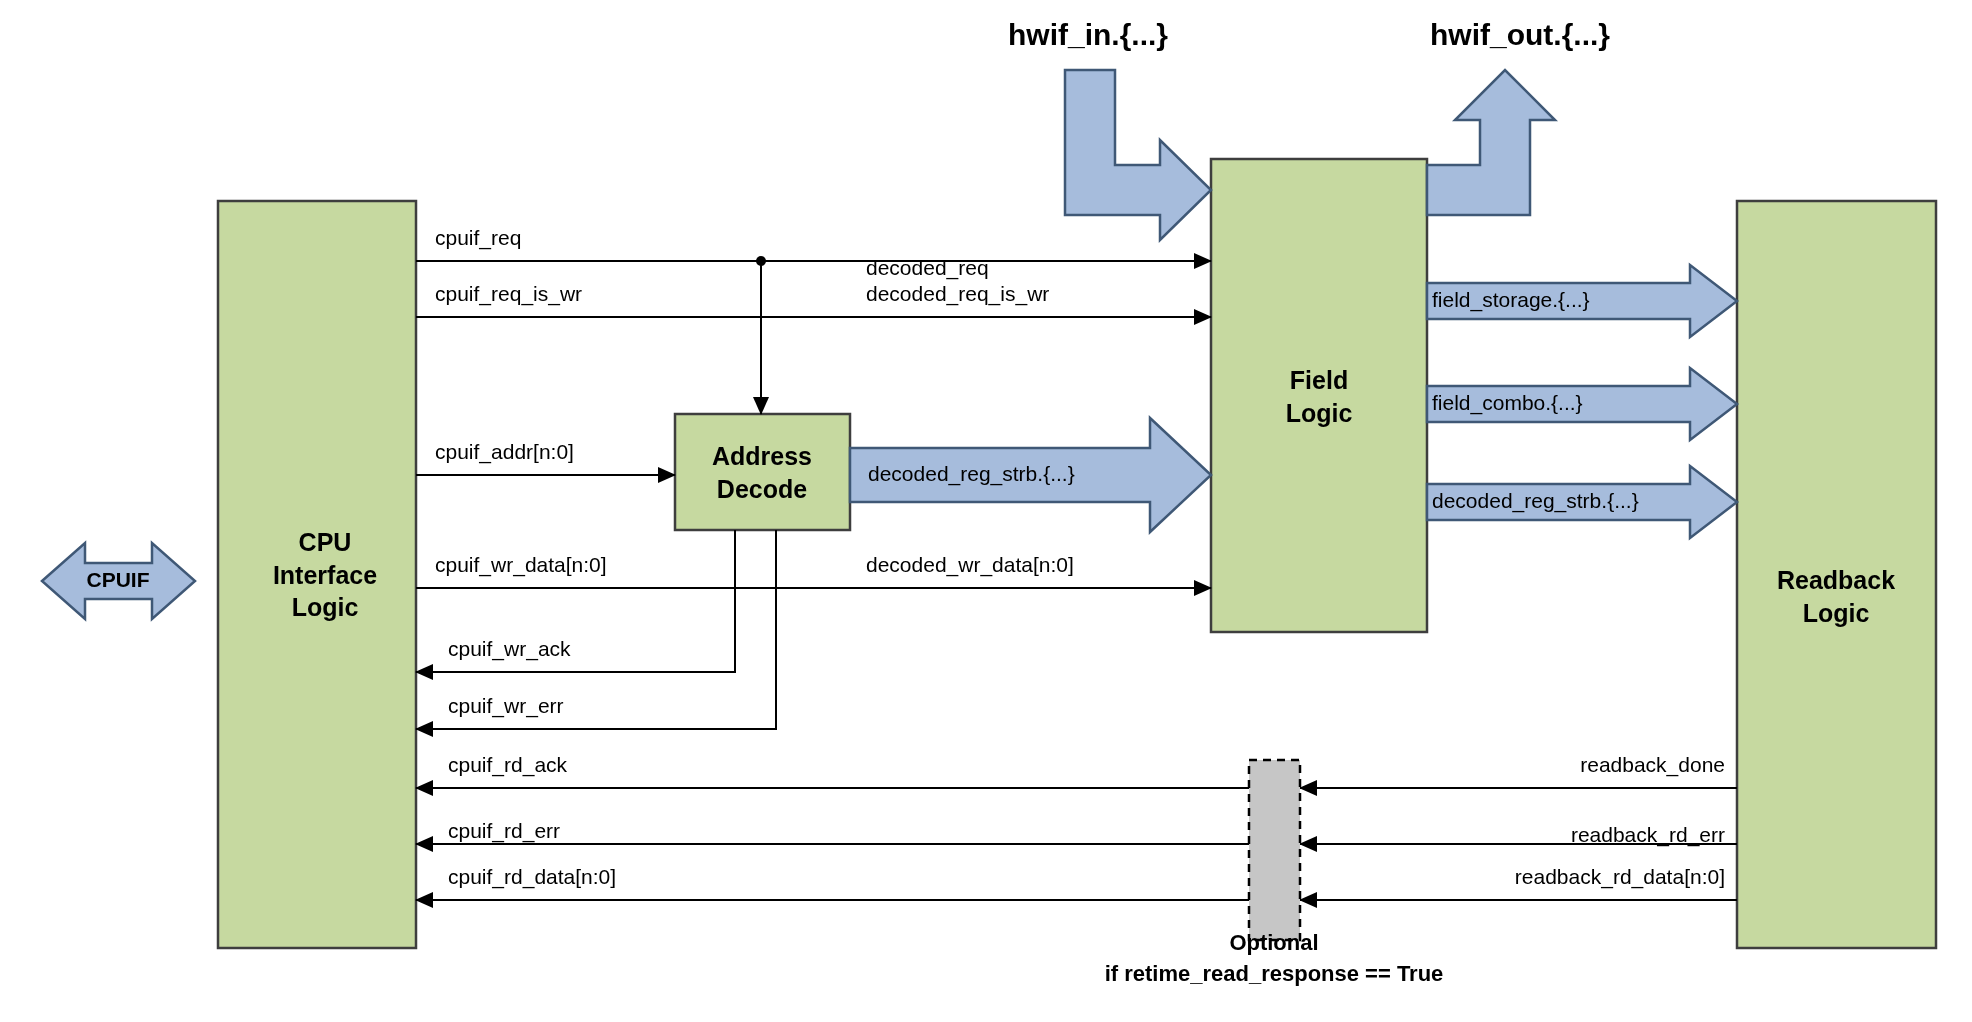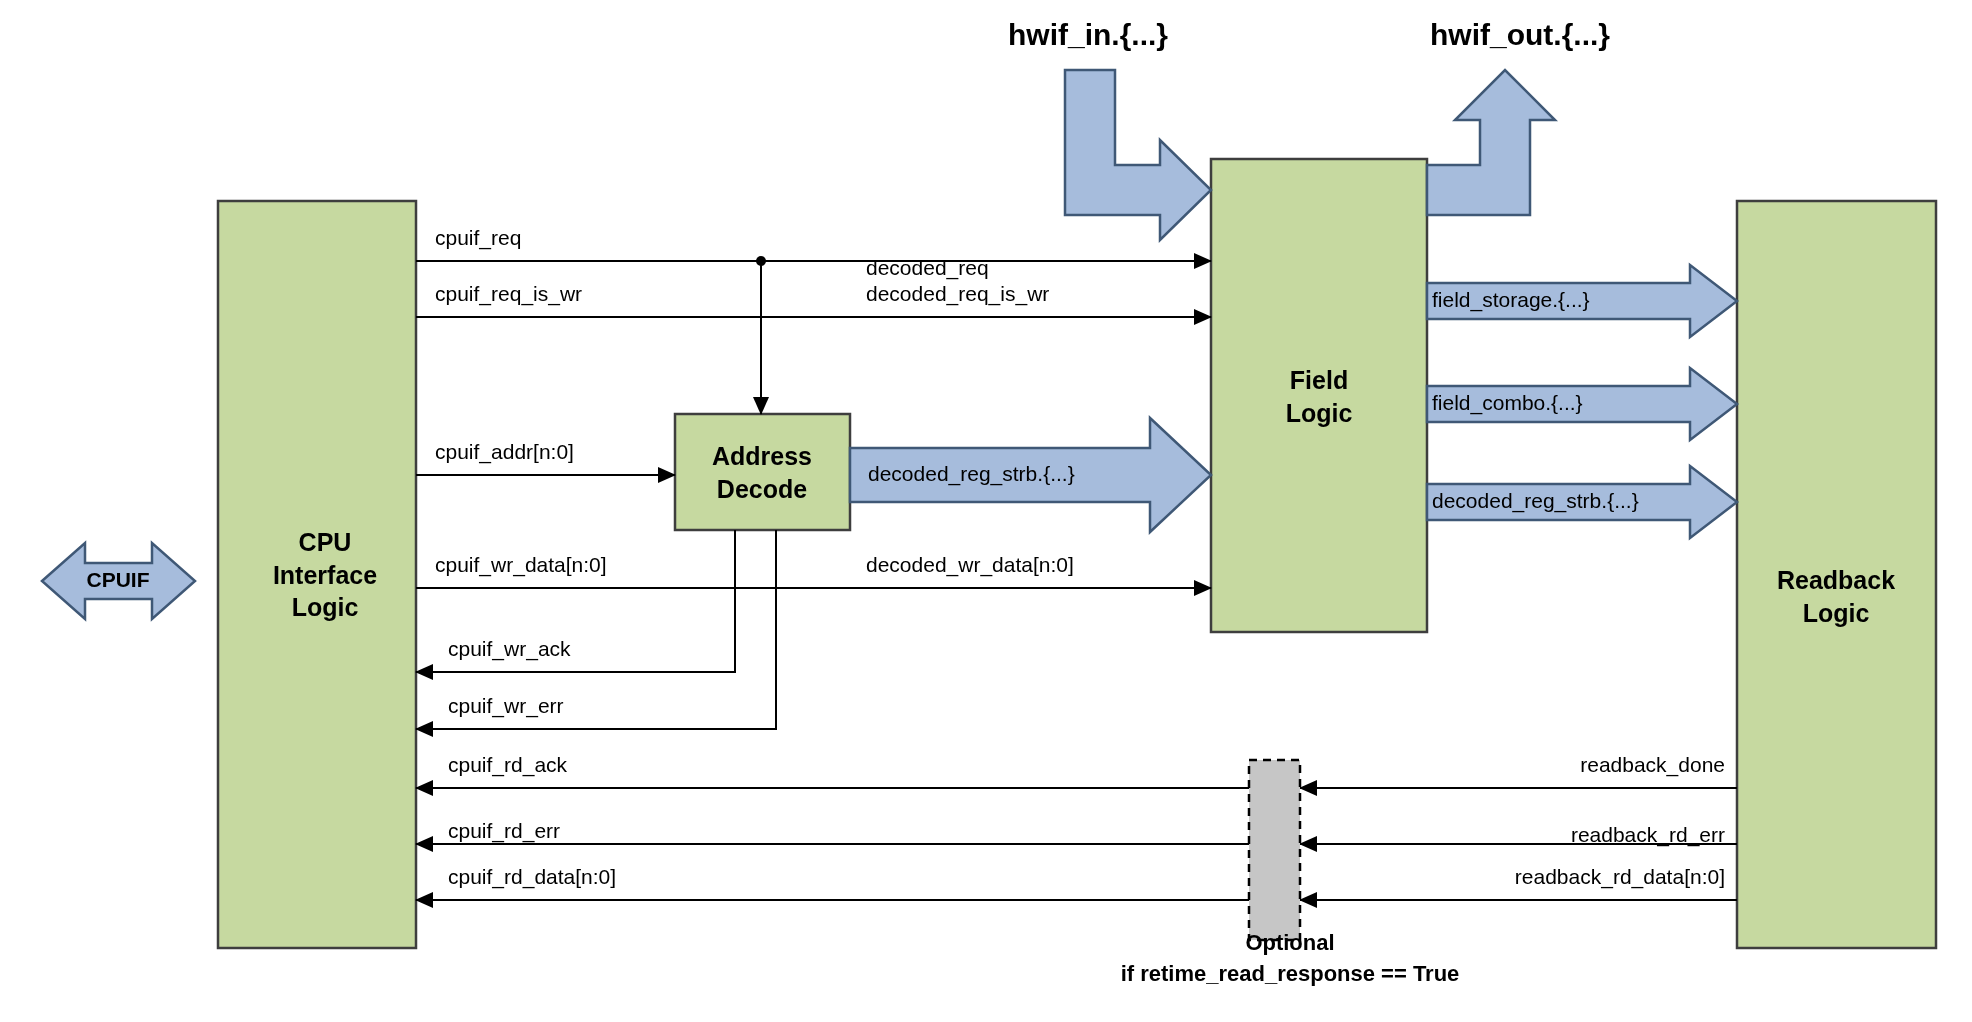--- a/index.html
+++ b/index.html
@@ -68,21 +68,21 @@
   <div class="block-title" style="left:762px;top:472px;">Address
 Decode</div>
   <div class="block-title" style="left:1319px;top:396px;">Field
 Logic</div>
   <div class="block-title" style="left:1836px;top:596px;">Readback
 Logic</div>
 
   <div class="cpuif-lbl" style="left:118px;top:568px;">CPUIF</div>
   <div class="hwif" style="left:1088px;top:18px;">hwif_in.{...}</div>
   <div class="hwif" style="left:1520px;top:18px;">hwif_out.{...}</div>
-  <div class="note" style="left:1274px;top:928px;margin-left:16px;">Optional
+  <div class="note" style="left:1274px;top:928px;">Optional
 if retime_read_response == True</div>
 
   <div class="lbl" style="left:435px;top:226px;">cpuif_req</div>
   <div class="lbl" style="left:866px;top:212px;margin-top:44px;">decoded_req</div>
   <div class="lbl" style="left:435px;top:282px;">cpuif_req_is_wr</div>
   <div class="lbl" style="left:866px;top:282px;">decoded_req_is_wr</div>
   <div class="lbl" style="left:435px;top:440px;">cpuif_addr[n:0]</div>
   <div class="lbl" style="left:868px;top:462px;">decoded_reg_strb.{...}</div>
   <div class="lbl" style="left:435px;top:553px;">cpuif_wr_data[n:0]</div>
   <div class="lbl" style="left:866px;top:553px;">decoded_wr_data[n:0]</div>

